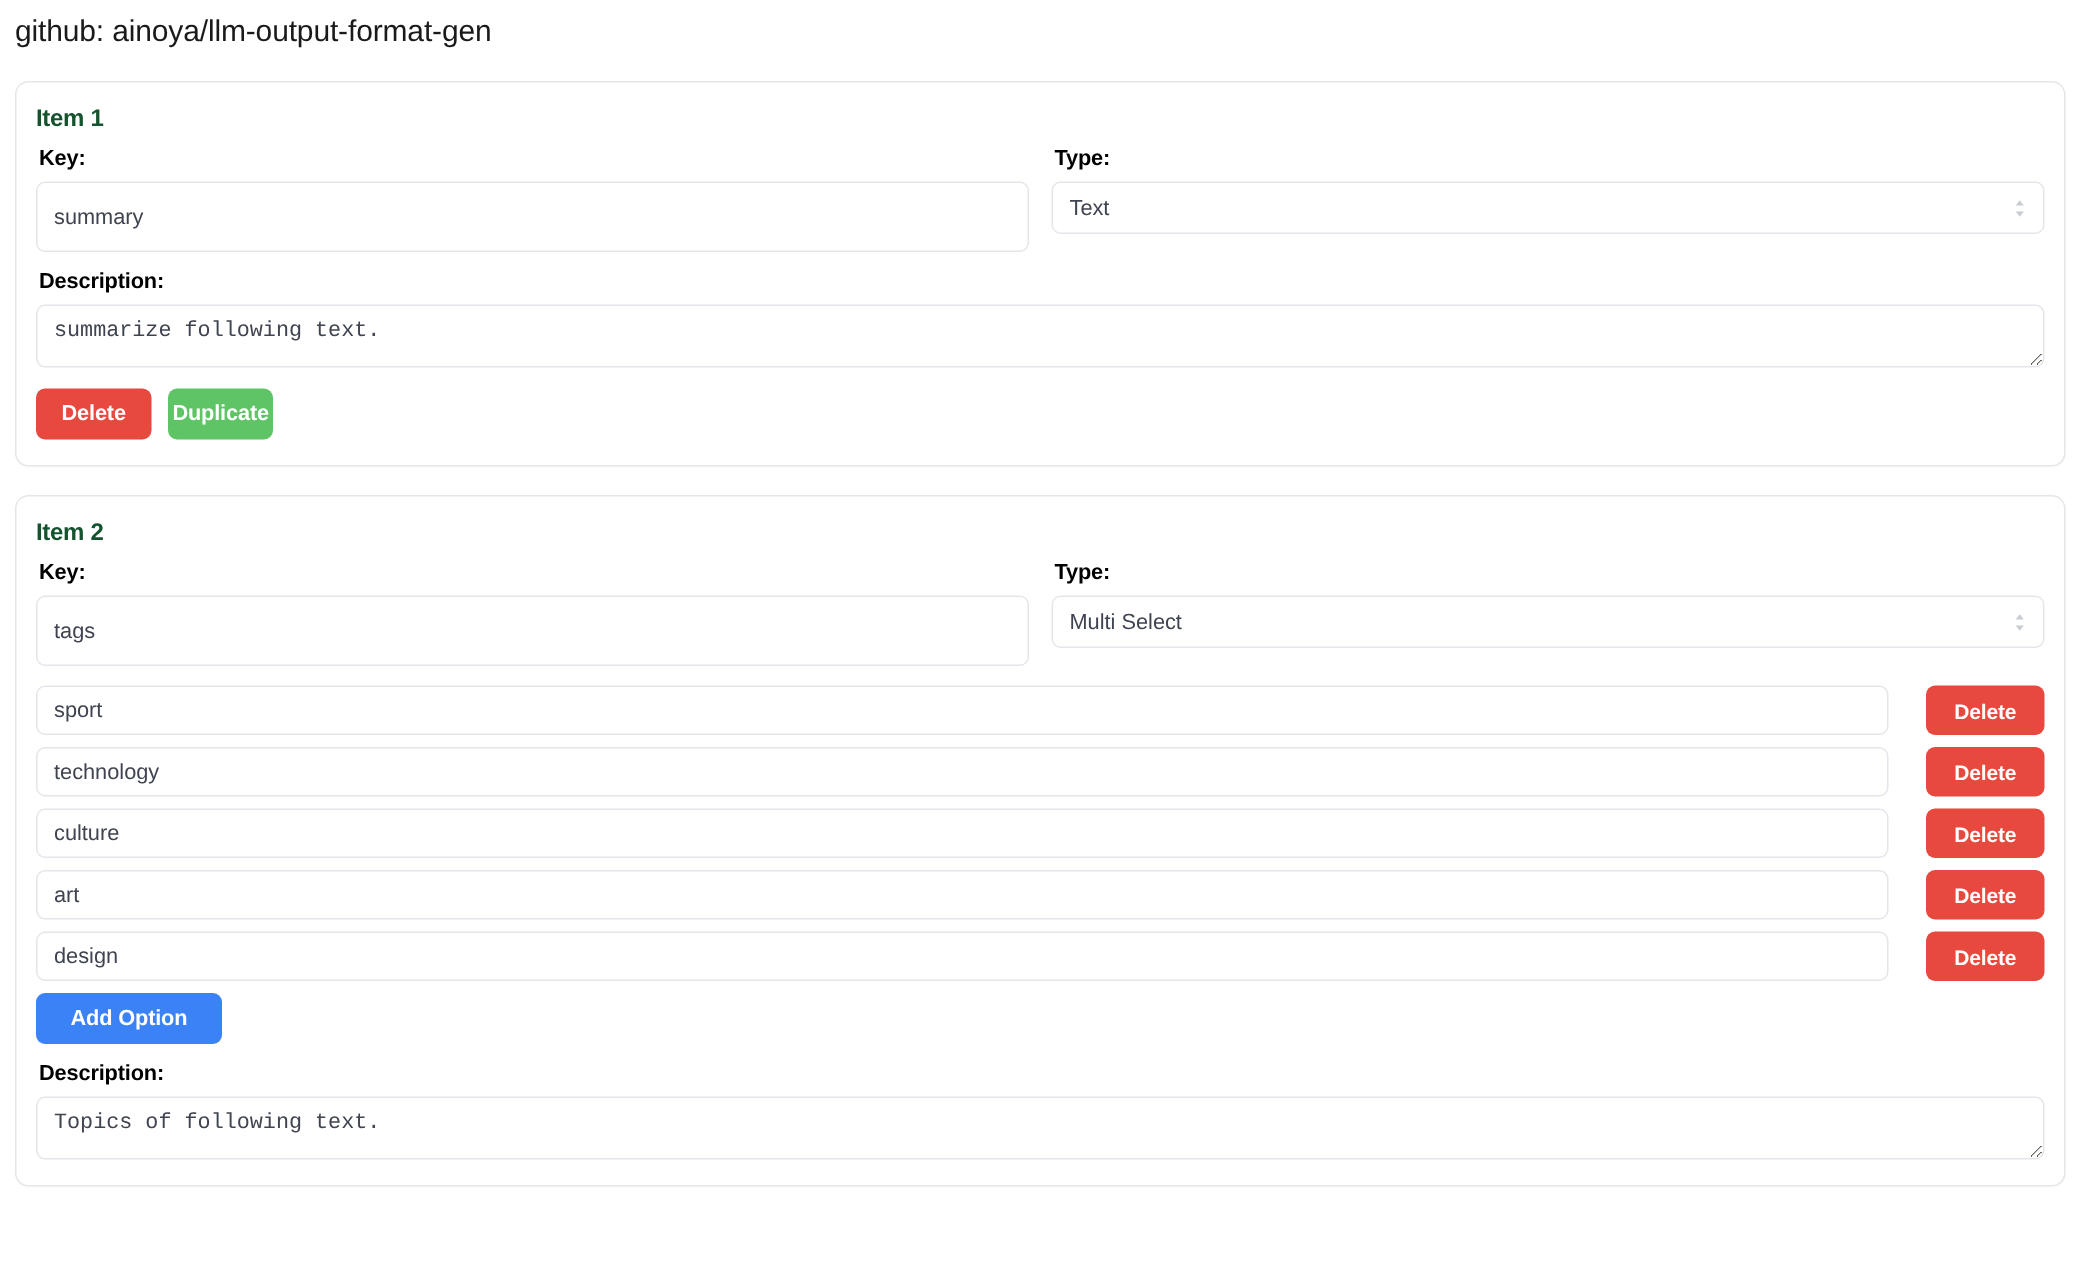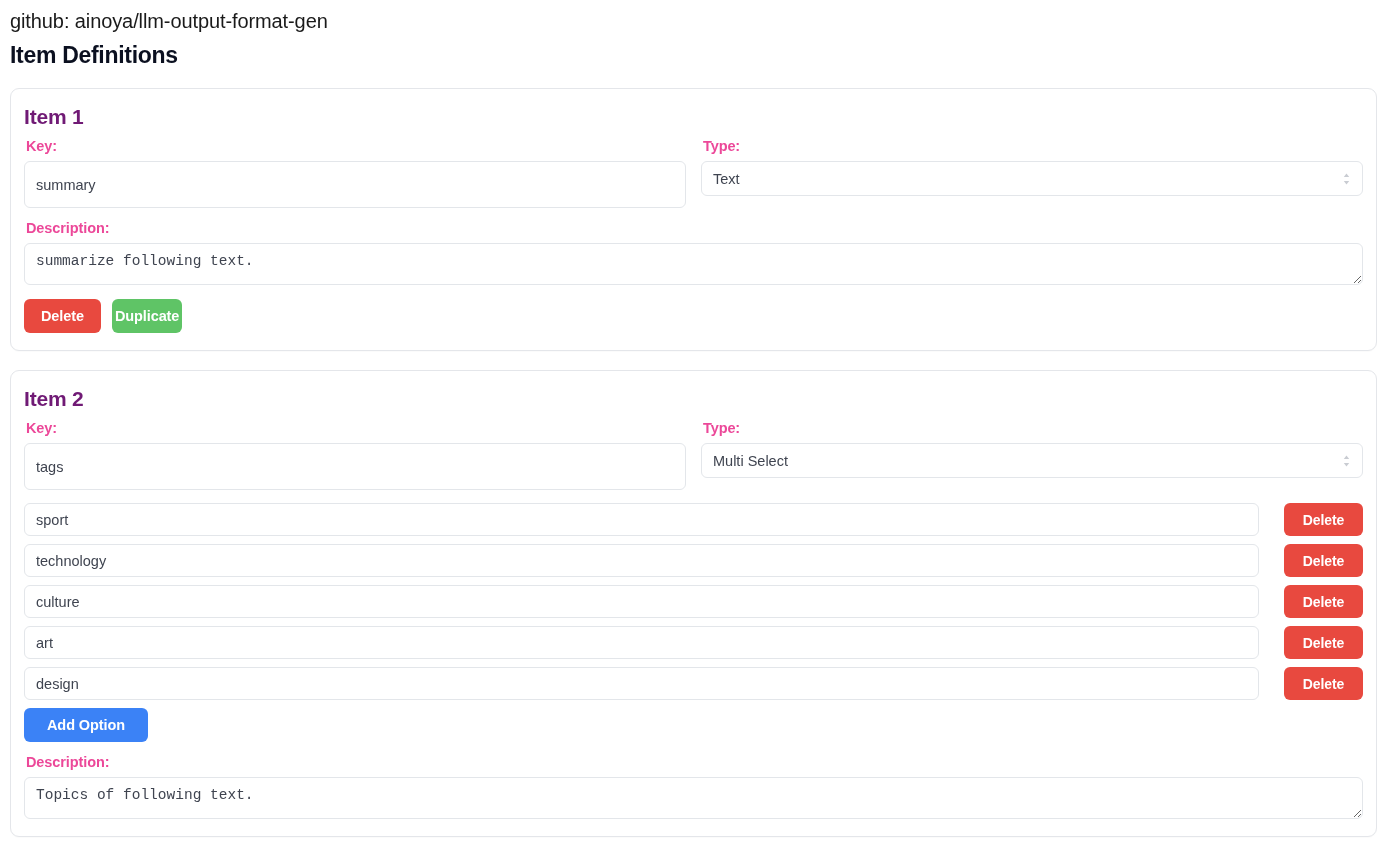--- a/index.html
+++ b/index.html
@@ -39,41 +39,41 @@
   .card {
     border: 1px solid #e4e6ea;
     border-radius: 9px;
     background: #ffffff;
     margin-top: 19px;
     padding: 16px 13px 17px 13px;
     box-shadow: 0 1px 1px rgba(16,24,40,0.02);
   }
 
   .card-title {
-    font-size: 21px;
-    font-weight: bold;
-    color: #701a75;
+    font-size: 16px;
+    font-weight: bold;
+    color: #14532d;
     margin: 0 0 9px 0;
     letter-spacing: -0.2px;
   }
 
   .row-2col {
     display: flex;
     gap: 15px;
   }
   .col {
     flex: 1 1 0;
     min-width: 0;
   }
 
   .field-label {
     display: block;
     font-size: 14.5px;
     font-weight: bold;
-    color: #ec4899;
+    color: #000000;
     margin: 0 0 7px 2px;
     letter-spacing: -0.1px;
   }
 
   .text-input {
     display: block;
     width: 100%;
     height: 47px;
     padding: 6px 11px;
     font-size: 14.5px;
@@ -185,21 +185,20 @@
   }
 
   .add-option-wrap { margin-top: 4px; }
 </style>
 </head>
 <body>
 
 <div class="page">
 
   <div class="repo-line">github: ainoya/llm-output-format-gen</div>
-  <h1 class="page-title">Item Definitions</h1>
 
   <div class="card">
     <div class="card-title">Item 1</div>
 
     <div class="row-2col">
       <div class="col">
         <label class="field-label">Key:</label>
         <input class="text-input" type="text" value="summary" style="">
       </div>
       <div class="col">

